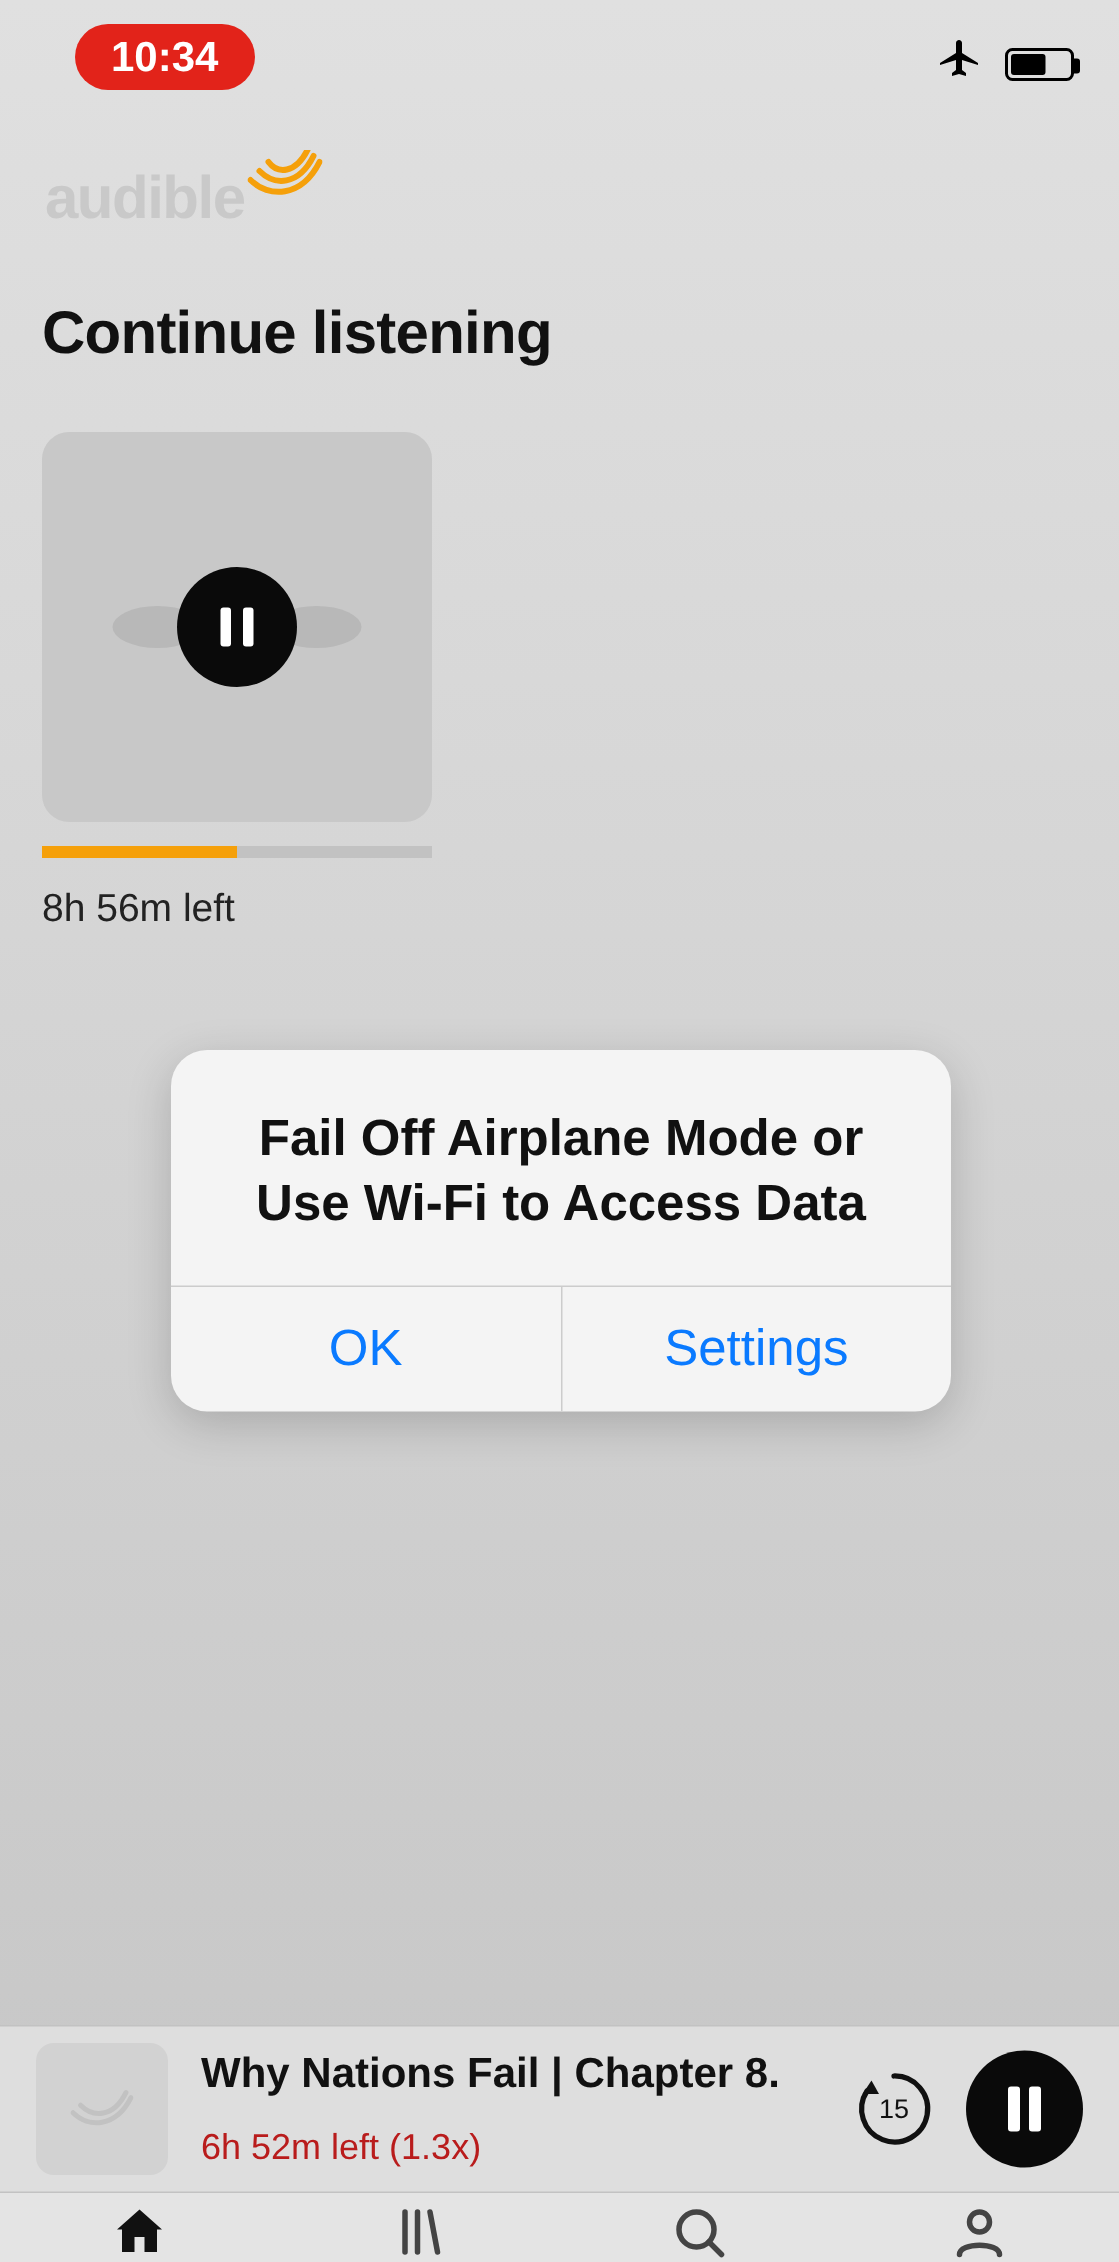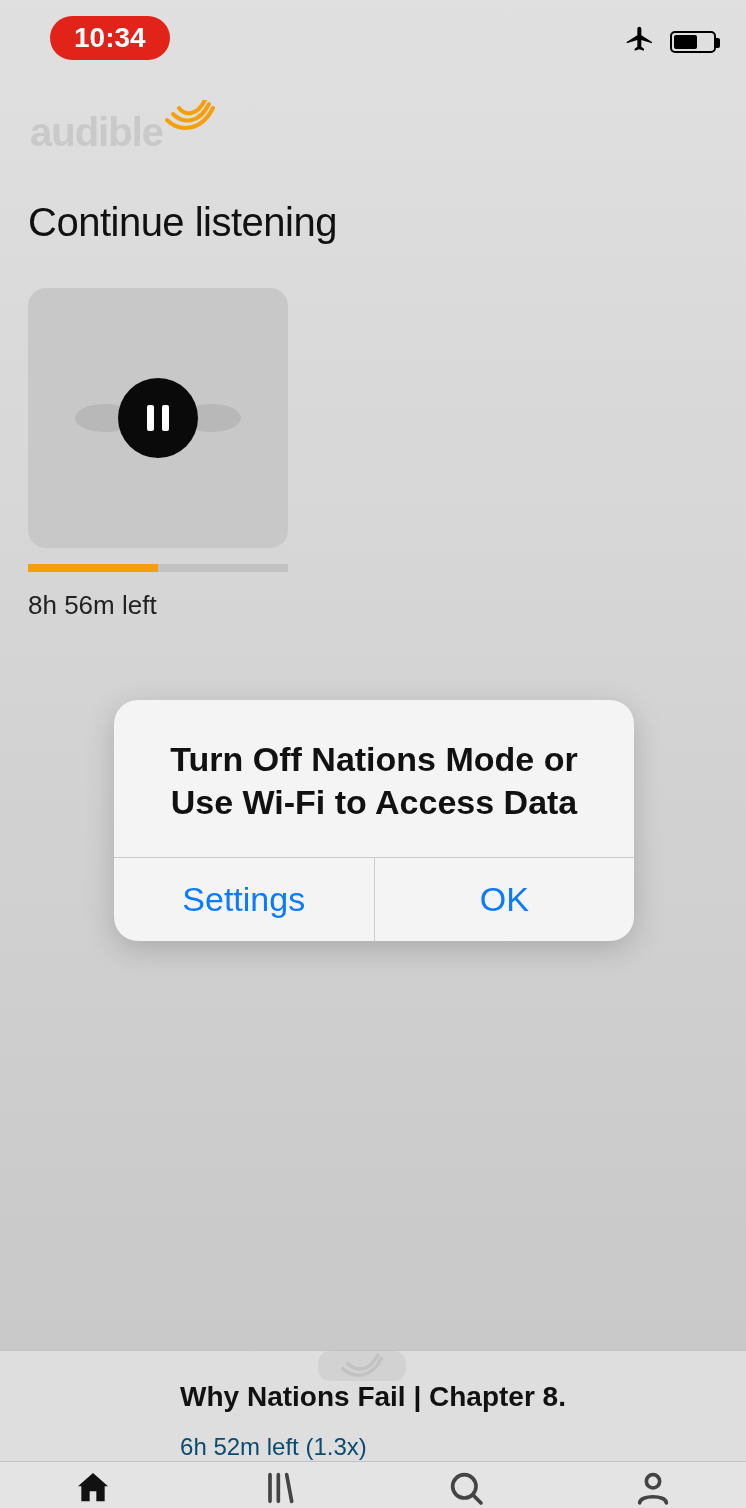--- a/index.html
+++ b/index.html
@@ -15,21 +15,21 @@
   .battery::after { content:""; position:absolute; right:-6px; top:5px; width:4px; height:10px; background:#000; border-radius:0 2px 2px 0; }
   .battery-fill { position:absolute; left:2px; top:2px; bottom:2px; width:55%; background:#000; border-radius:2px; }
 
   
   .logo-row { position:absolute; top:100px; left:30px; display:flex; align-items:center; }
   .logo-text { font-size:40px; font-weight:700; color:#c9c9c9; letter-spacing:-1px; }
   .logo-swoosh { margin-left:2px; margin-bottom:26px; }
   .logo-swoosh svg { width:50px; height:34px; }
 
   
-  .section-title { position:absolute; top:200px; left:28px; font-size:40px; font-weight:400; color:#111; letter-spacing:-0.5px; }
+  .section-title { position:absolute; top:200px; left:28px; font-size:40px; font-weight:700; color:#111; letter-spacing:-0.5px; }
 
   
   .book-card { position:absolute; top:288px; left:28px; width:240px; }
   .cover { width:260px; height:260px; background:#c8c8c8; border-radius:18px; position:relative; display:flex; align-items:center; justify-content:center; }
   .cover-eye { position:relative; width:130px; height:130px; display:flex; align-items:center; justify-content:center; }
   .eye-left, .eye-right { position:absolute; width:60px; height:28px; border-radius:50%; background:#b8b8b8; top:50%; transform:translateY(-50%); }
   .eye-left { left:-18px; }
   .eye-right { right:-18px; }
   .play-badge { position:relative; width:80px; height:80px; border-radius:50%; background:#0a0a0a; display:flex; align-items:center; justify-content:center; }
   .pause-bars { width:22px; display:flex; justify-content:space-between; }
@@ -39,26 +39,26 @@
   .time-left { margin-top:18px; font-size:26px; color:#222; }
 
   
   .alert { position:absolute; top:700px; left:114px; width:520px; background:#f4f4f4; border-radius:24px; box-shadow:0 8px 30px rgba(0,0,0,0.18); overflow:hidden; }
   .alert-title { padding:38px 28px 34px; text-align:center; font-size:34px; font-weight:700; color:#111; line-height:1.25; }
   .alert-buttons { display:flex; border-top:1px solid #ccc; }
   .alert-buttons div { flex:1; text-align:center; padding:22px 0; font-size:34px; color:#0a7aff; }
   .alert-buttons div:first-child { border-right:1px solid #ccc; }
 
   
-  .mini-player { position:absolute; left:0; right:0; bottom:46px; height:112px; background:#dedede; border-top:1px solid #c2c2c2; border-bottom:1px solid #c2c2c2; display:flex; align-items:center; padding:0 24px;flex-direction:column; }
+  .mini-player { position:absolute; left:0; right:0; bottom:46px; height:112px; background:#dedede; border-top:1px solid #c2c2c2; border-bottom:1px solid #c2c2c2; display:flex; align-items:center; padding:0 24px; }
   .mini-cover { width:88px; height:88px; background:#d2d2d2; border-radius:12px; margin-right:22px; display:flex; align-items:center; justify-content:center; }
   .mini-cover svg { width:42px; height:30px; }
   .mini-text { flex:1; min-width:0; }
   .mini-title { font-size:28px; font-weight:700; color:#111; white-space:nowrap; overflow:hidden; text-overflow:clip;}
-  .mini-sub { font-size:24px; color:#0c4a6e; margin-top:20px; }
+  .mini-sub { font-size:24px; color:#b91c1c; margin-top:20px; }
   .rewind { width:60px; height:60px; margin-right:18px; display:flex; align-items:center; justify-content:center;text-align:right; }
   .rewind svg { width:56px; height:56px; }
   .mini-play { width:78px; height:78px; border-radius:50%; background:#0a0a0a; display:flex; align-items:center; justify-content:center; }
   .mini-play .pause-bars span { width:8px; height:30px; }
 
   
   .bottom-nav { position:absolute; left:0; right:0; bottom:0; height:46px; background:#e4e4e4; display:flex; justify-content:space-around; align-items:flex-start; padding-top:6px;}
   .nav-item svg { width:40px; height:40px; }
 </style>
 </head>
@@ -106,24 +106,24 @@
         </div>
       </div>
     </div>
     <div class="progress-track">
       <div class="progress-fill" id="book-progress-fill" style="width: 50%;"></div>
     </div>
     <div class="time-left">8h 56m left</div>
   </div>
 
   <div class="alert">
-    <div class="alert-title">Turn Off Nations Mode or Use Wi-Fi to Access Data</div>
+    <div class="alert-title">Fail Off Airplane Mode or Use Wi-Fi to Access Data</div>
     <div class="alert-buttons">
+      <div>OK</div>
       <div>Settings</div>
-      <div>OK</div>
     </div>
   </div>
 
   <div class="mini-player">
     <div class="mini-cover">
       <svg viewBox="0 0 50 34">
           <path fill="none" stroke="#c2c2c2" stroke-width="4" stroke-linecap="round" d="M2 20 C14 32, 36 32, 48 8"></path>
           <path fill="none" stroke="#c2c2c2" stroke-width="4" stroke-linecap="round" d="M8 14 C18 24, 34 24, 44 4"></path>
         </svg>
     </div>

